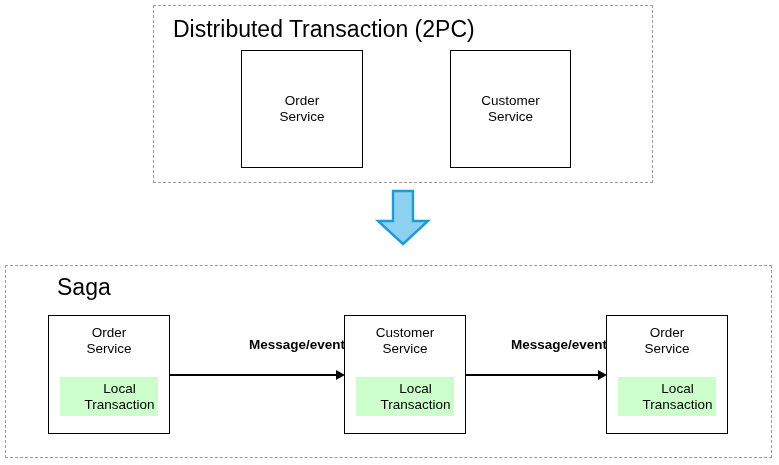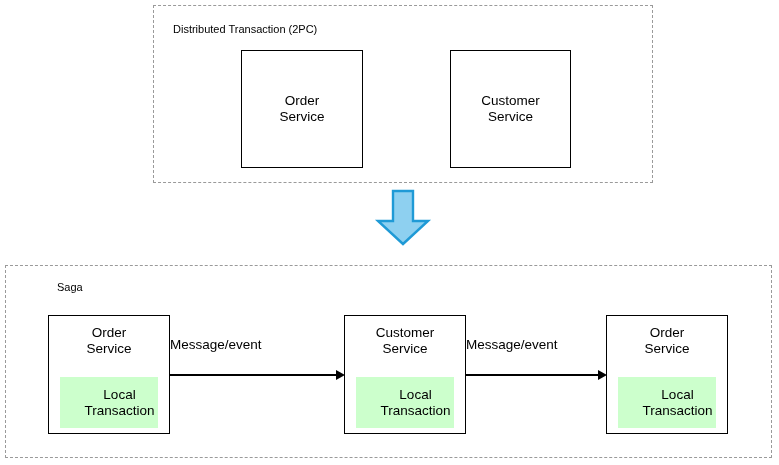--- a/index.html
+++ b/index.html
@@ -36,21 +36,21 @@
     height: 178px;
   }
   #group-saga {
     left: 5px;
     top: 265px;
     width: 767px;
     height: 193px;
   }
   .group-title {
     position: absolute;
-    font-size: 11px;
+    font-size: 23px;
     line-height: 20px;
     color: #000;
     white-space: nowrap;
   }
   #title-2pc {
     left: 19px;
     top: 13px;
   }
   #title-saga {
     left: 15px;
@@ -111,21 +111,21 @@
     line-height: 16px;
     text-align: center;
     white-space: pre-line;
     color: #000;
   }
   .local-txn {
     position: absolute;
     left: 11px;
     right: 11px;
     top: 61px;
-    height: 51px;
+    height: 39px;
     background: #ccffcc;
     display: flex;
     align-items: center;
     justify-content: center;
     padding-left: 21px;
   }
   .local-txn-label {
     font-size: 13.5px;
     line-height: 16px;
     text-align: center;
@@ -158,23 +158,24 @@
     border-left: 9px solid #000000;
   }
   #flow-arrow-0 { left: 170px; width: 175px; }
   #flow-arrow-1 { left: 466px; width: 141px; }
 
   .flow-label {
     position: absolute;
     top: 337px;
     font-size: 13.5px;
     line-height: 16px;
-    text-align: left;
+    text-align: right;
     color: #000;
     white-space: nowrap;
+    font-weight: bold;
   }
   #flow-label-0 { left: 170px; width: 175px; }
   #flow-label-1 { left: 466px; width: 141px; }
 
   
   #down-arrow {
     position: absolute;
     left: 371px;
     top: 189px;
     width: 64px;

